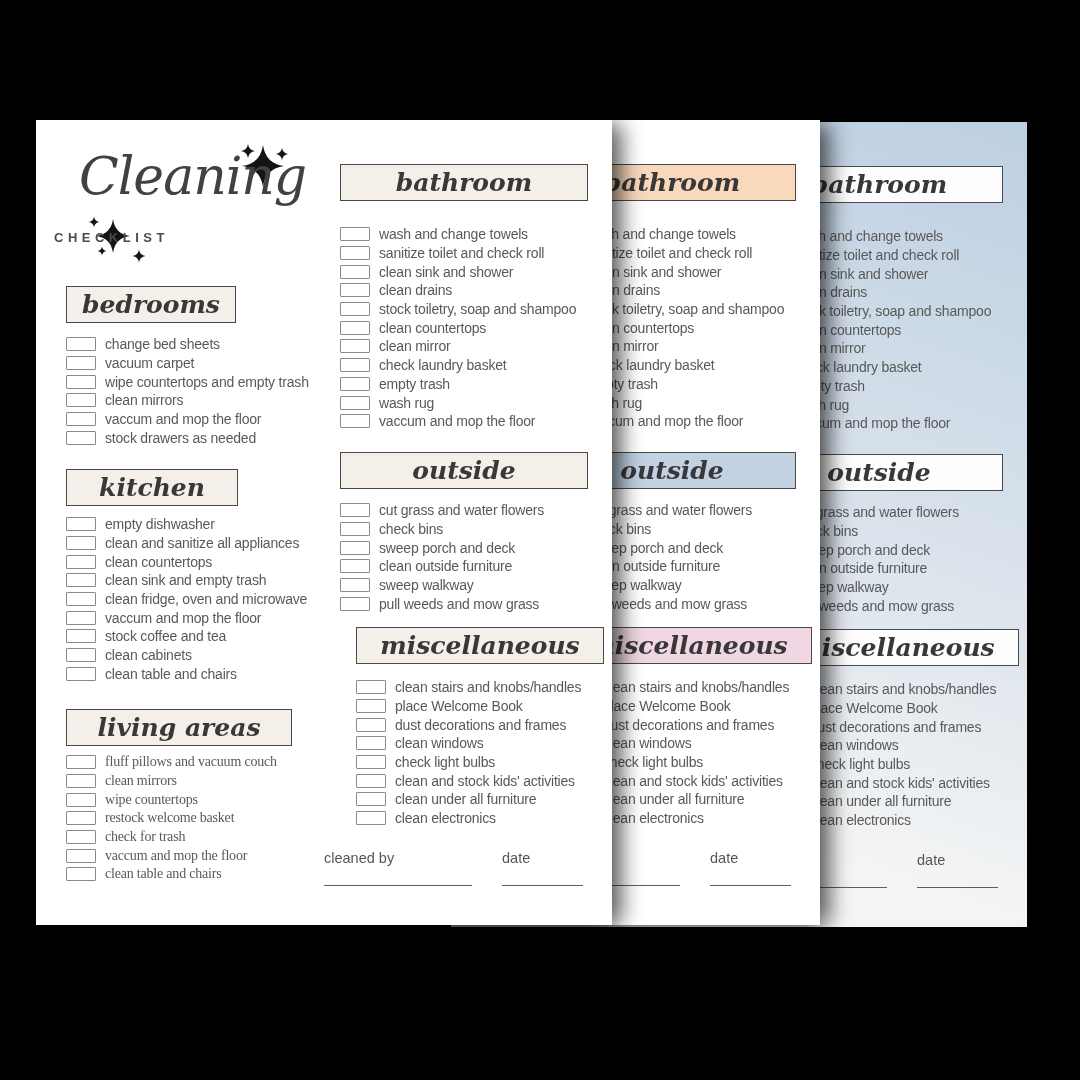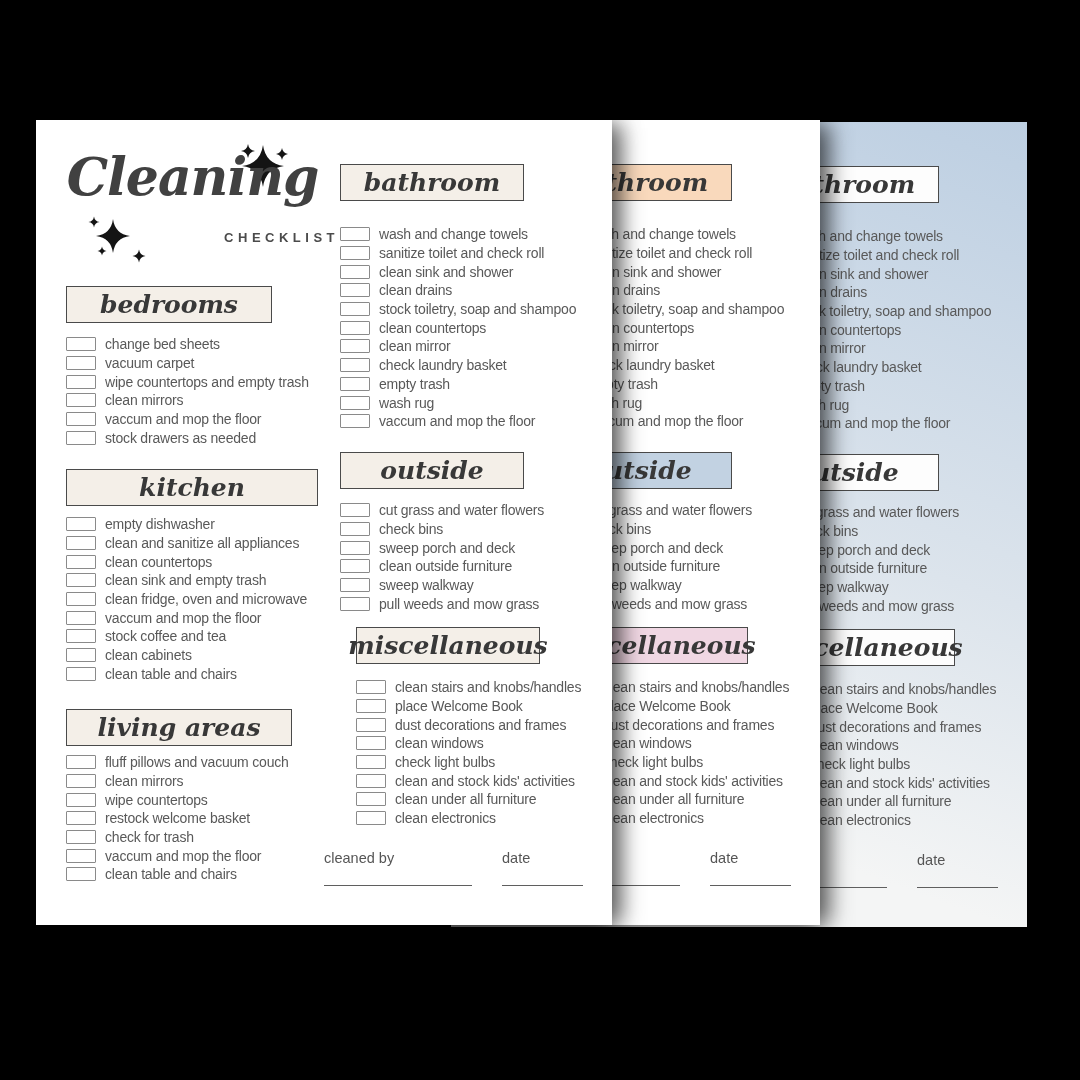--- a/index.html
+++ b/index.html
@@ -22,63 +22,63 @@
   .sheet-1{left:36px;z-index:30;}
   .sheet-2{left:244px;z-index:20;}
   .sheet-3{left:451px;top:122px;z-index:10;}
 
   
   .title-block{position:absolute;left:0;top:0;width:320px;height:150px;}
   .title{
     position:absolute;left:14px;top:24px;width:285px;
     margin:0;text-align:center;
     font-family:"DejaVu Serif", serif;
-    font-style:italic;font-weight:700;
+    font-style:italic;font-weight:400;
     font-size:52px;line-height:1.25;
     color:#414141;letter-spacing:-1px;
   }
   .subtitle{
     position:absolute;left:18px;top:110px;width:285px;
-    text-align:right;
+    text-align:left;
     font-size:13px;font-weight:700;letter-spacing:4.5px;
     color:#4b4b4b;
   }
   .sparkles{position:absolute;fill:#141414;}
   .sparkles-tr{left:197px;top:13px;}
   .sparkles-bl{left:46px;top:93px;}
 
   
   .sec{position:absolute;}
   .sec-header{
-    width:184px;height:37px;
+    width:248px;height:37px;
     border:1.6px solid var(--header-border,#4a4a4a);
     box-sizing:border-box;
     display:flex;align-items:center;justify-content:center;
     background:#f4efe8;
   }
   .sec-header .sec-label{
     font-family:"DejaVu Serif", serif;
     font-style:italic;font-weight:700;
     font-size:25px;line-height:1;
     color:#383838;
   }
   .sec-bedrooms{left:30px;top:166px;}
-  .sec-bedrooms .sec-header{width:206px;}
+  .sec-bedrooms .sec-header{width:170px;}
   .sec-kitchen{left:30px;top:349px;}
-  .sec-kitchen .sec-header{width:252px;}
+  .sec-kitchen .sec-header{width:172px;}
   .sec-living_areas{left:30px;top:589px;}
   .sec-living_areas .sec-header{width:226px;}
   .sec-bathroom{left:304px;top:44px;}
   .sec-outside{left:304px;top:332px;}
   .sec-miscellaneous{left:320px;top:507px;}
 
   .items{width:276px;}
   .sec-bedrooms .items{margin-top:12px;}
   .sec-kitchen .items{margin-top:9px;text-align:right;}
-  .sec-living_areas .items{margin-top:7px;}
+  .sec-living_areas .items{margin-top:7px;font-family:Liberation Serif, serif;}
   .sec-bathroom .items{margin-top:24px;}
   .sec-outside .items{margin-top:12px;}
   .sec-miscellaneous .items{margin-top:14px;}
 
   .item{display:flex;align-items:center;height:18.7px;white-space:nowrap;}
   .checkbox{
     flex:none;display:inline-block;
     width:28px;height:12px;
     border:1.6px solid var(--checkbox-border,#8a8a8a);
     border-radius:1px;

